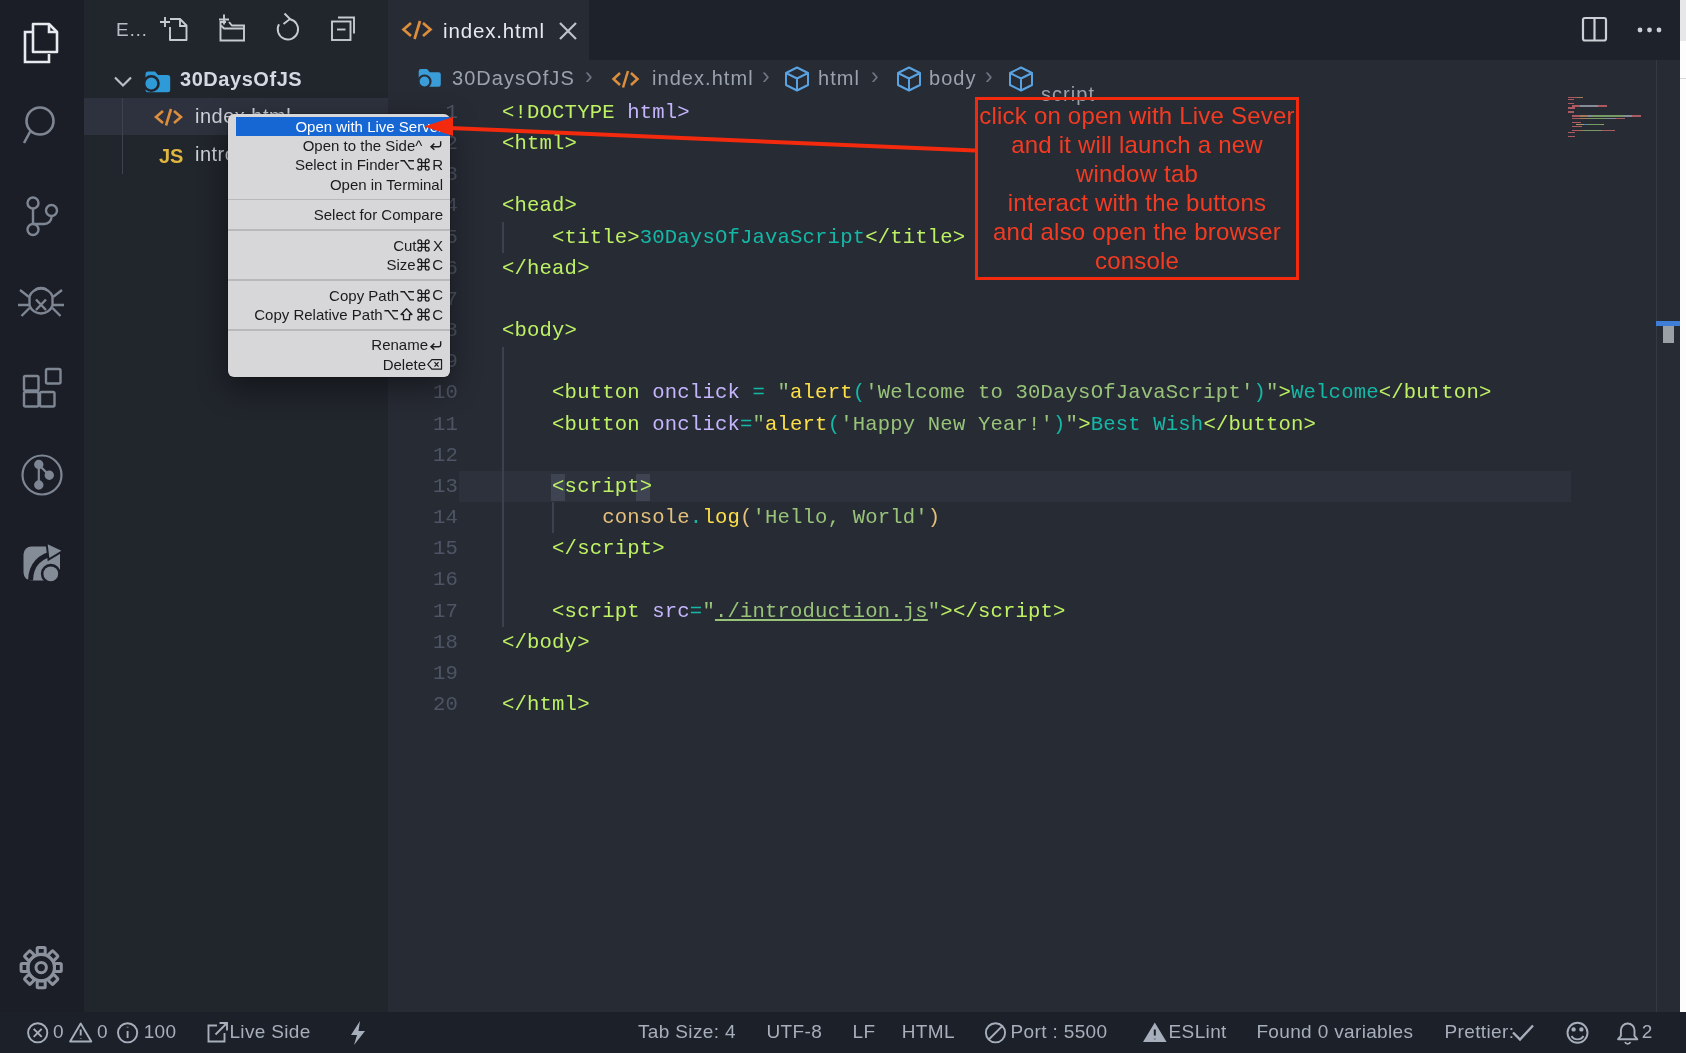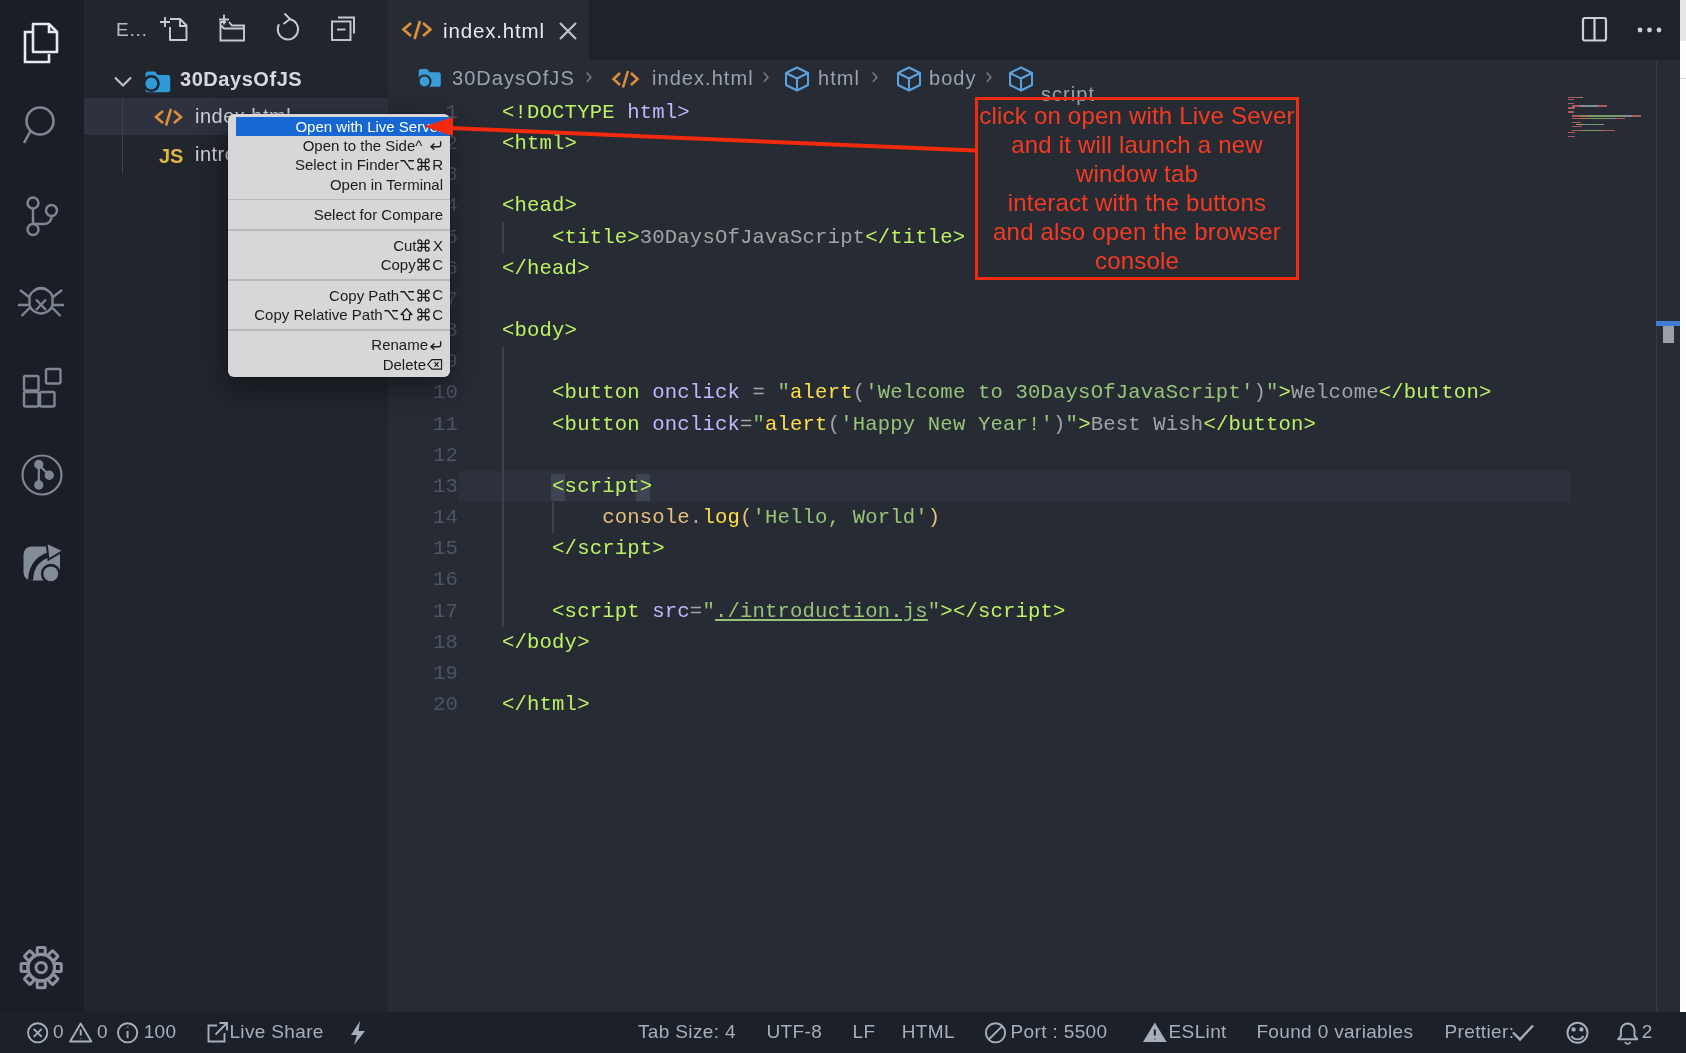--- a/index.html
+++ b/index.html
@@ -2,21 +2,21 @@
 <html><head>
 <meta charset="utf-8">
 <style>
   html,body{margin:0;padding:0;}
   body{width:1686px;height:1053px;position:relative;overflow:hidden;
        background:#272b34;font-family:"Liberation Sans",sans-serif;}
   .abs{position:absolute;}
   .mono{font-family:"Liberation Mono",monospace;letter-spacing:0.165px;}
   
   .r{color:#bef264}.o{color:#c4b5fd}.g{color:#98c379}.b{color:#fde047}
-  .y{color:#e5c07b}.w{color:#a3a3a3}.u{text-decoration:underline}
+  .y{color:#e5c07b}.w{color:#14b8a6}.u{text-decoration:underline}
   
   .mi{height:19.4px;line-height:19.6px;padding:0 7px 0 10px;display:flex;justify-content:flex-end;white-space:nowrap;margin-left:8px;}
   .mi.hi{background:#1667d3;color:#fff;}
   .sep{height:1.5px;background:#b9b9bb;margin:4.8px 0;}
   .sc{color:#1b1b1b;display:inline-flex;align-items:center;gap:1.5px;} .k{display:block;}
 </style>
 </head>
 <body>
 
 <div class="abs" id="activitybar" style="left:0;top:0;width:84px;height:1013px;background:#1b1e26;"></div>
@@ -320,21 +320,21 @@
       <span>Cut</span>
       <span class="sc"><svg class="k" width="15" height="15" viewBox="0 0 16 16" fill="none" stroke="#1c1c1c" stroke-width="1.4">
           <path d="M6 6 h4 v4 h-4 z"></path>
           <path d="M6 6 V4 A2 2 0 1 0 4 6 Z"></path>
           <path d="M10 6 H12 A2 2 0 1 0 10 4 Z"></path>
           <path d="M10 10 V12 A2 2 0 1 0 12 10 Z"></path>
           <path d="M6 10 H4 A2 2 0 1 0 6 12 Z"></path>
         </svg>X</span>
     </div>
   <div class="mi">
-      <span>Copy</span>
+      <span>Size</span>
       <span class="sc"><svg class="k" width="15" height="15" viewBox="0 0 16 16" fill="none" stroke="#1c1c1c" stroke-width="1.4">
           <path d="M6 6 h4 v4 h-4 z"></path>
           <path d="M6 6 V4 A2 2 0 1 0 4 6 Z"></path>
           <path d="M10 6 H12 A2 2 0 1 0 10 4 Z"></path>
           <path d="M10 10 V12 A2 2 0 1 0 12 10 Z"></path>
           <path d="M6 10 H4 A2 2 0 1 0 6 12 Z"></path>
         </svg>C</span>
     </div>
   <div class="sep"></div>
   <div class="mi">
@@ -427,21 +427,21 @@
 
       <path d="M1154.8 10.5 L1166.6 30 H1143 Z"></path>
     </g>
     <g stroke="#1c2028" stroke-width="2" fill="none">
       <path d="M1154.8 17.5 v6 M1154.8 26.8 v0.4"></path>
     </g>
   </svg>
   <span class="abs" style="left:53px;top:9px;">0</span>
   <span class="abs" style="left:97px;top:9px;">0</span>
   <span class="abs" style="left:143.7px;top:9px;">100</span>
-  <span class="abs" style="left:229.4px;top:9px;">Live Share</span>
+  <span class="abs" style="left:229.4px;top:9px;">Live Side</span>
   <span class="abs" style="left:638px;top:9px;">Tab Size: 4</span>
   <span class="abs" style="left:766.5px;top:9px;">UTF-8</span>
   <span class="abs" style="left:852.5px;top:9px;">LF</span>
   <span class="abs" style="left:901.7px;top:9px;">HTML</span>
   <span class="abs" style="left:1010.6px;top:9px;">Port : 5500</span>
   <span class="abs" style="left:1168.6px;top:9px;">ESLint</span>
   <span class="abs" style="left:1256.4px;top:9px;">Found 0 variables</span>
   <span class="abs" style="left:1444.6px;top:9px;">Prettier:</span>
   <span class="abs" style="left:1641.8px;top:9px;">2</span>
 </div>

